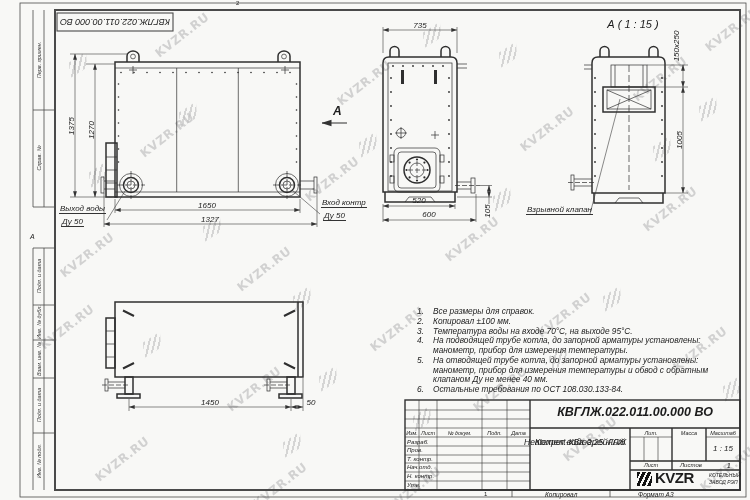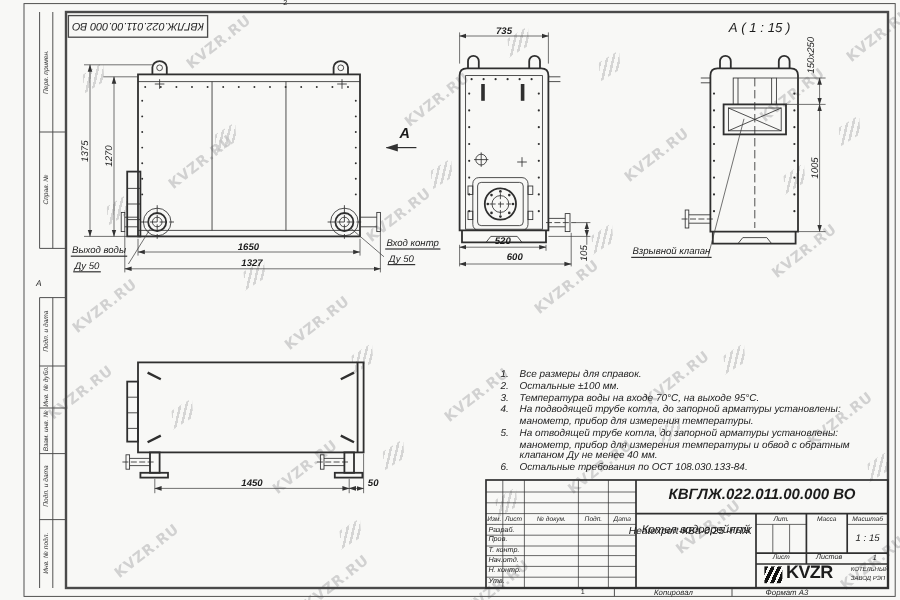--- a/index.html
+++ b/index.html
@@ -2,21 +2,21 @@
 <html><head>
 <meta charset="utf-8">
 <style>
   html,body{margin:0;padding:0;background:#e9e9e7;}
   .sheet{position:relative;width:750px;height:500px;background:#f8f8f6;overflow:hidden;
          font-family:"Liberation Sans",sans-serif;}
   svg{position:absolute;left:0;top:0;}
   .t{position:absolute;font-family:"Liberation Sans",sans-serif;font-style:italic;
      color:#1c1c1c;white-space:nowrap;z-index:3;}
   .dim{font-size:8px;}
-  .cx{transform:translateX(-50%);font-weight:bold;}
+  .cx{transform:translateX(-50%);}
   .rot{transform:translate(-50%,-50%) rotate(-90deg);}
   .rot180{transform:translate(-50%,-50%) rotate(180deg);}
   .lbl{font-size:8px;border-bottom:0.8px solid #333;padding:0 1px 0 1px;}
   .fld{font-size:5.5px;color:#333;}
   .tb{font-size:5.5px;text-align:center;}
   .wm-text{position:absolute;color:#c5c5c5;font:700 12px "DejaVu Sans",sans-serif;
            font-style:normal;letter-spacing:.6px;transform:rotate(-38deg);opacity:.75;z-index:1;}
   .wm-logo{position:absolute;width:20px;height:14px;opacity:.65;z-index:1;
            background:repeating-linear-gradient(115deg,#c2c2c2 0 2.6px,rgba(0,0,0,0) 2.6px 6.4px);
            transform:rotate(-32deg) skewX(-28deg);}
@@ -355,21 +355,21 @@
   <span class="t dim cx" style="left:210px;top:398px">1450</span>
   <span class="t dim cx" style="left:311px;top:398px">50</span>
 
   <div class="t" style="left:417px;top:307px;white-space:normal;font-style:normal">
     <div class="note-row">
       <span class="note-num">1.</span>
       <span class="note-text">Все размеры для справок.</span>
       </div>
     <div class="note-row">
       <span class="note-num">2.</span>
-      <span class="note-text">Остальные ±100 мм.</span>
+      <span class="note-text">Копировал ±100 мм.</span>
       </div>
     <div class="note-row">
       <span class="note-num">3.</span>
       <span class="note-text">Температура воды на входе 70°С, на выходе 95°С.</span>
       </div>
     <div class="note-row">
       <span class="note-num">4.</span>
       <span class="note-text">На подводящей трубе котла, до запорной арматуры установлены: манометр, прибор для измерения температуры.</span>
       </div>
     <div class="note-row">

